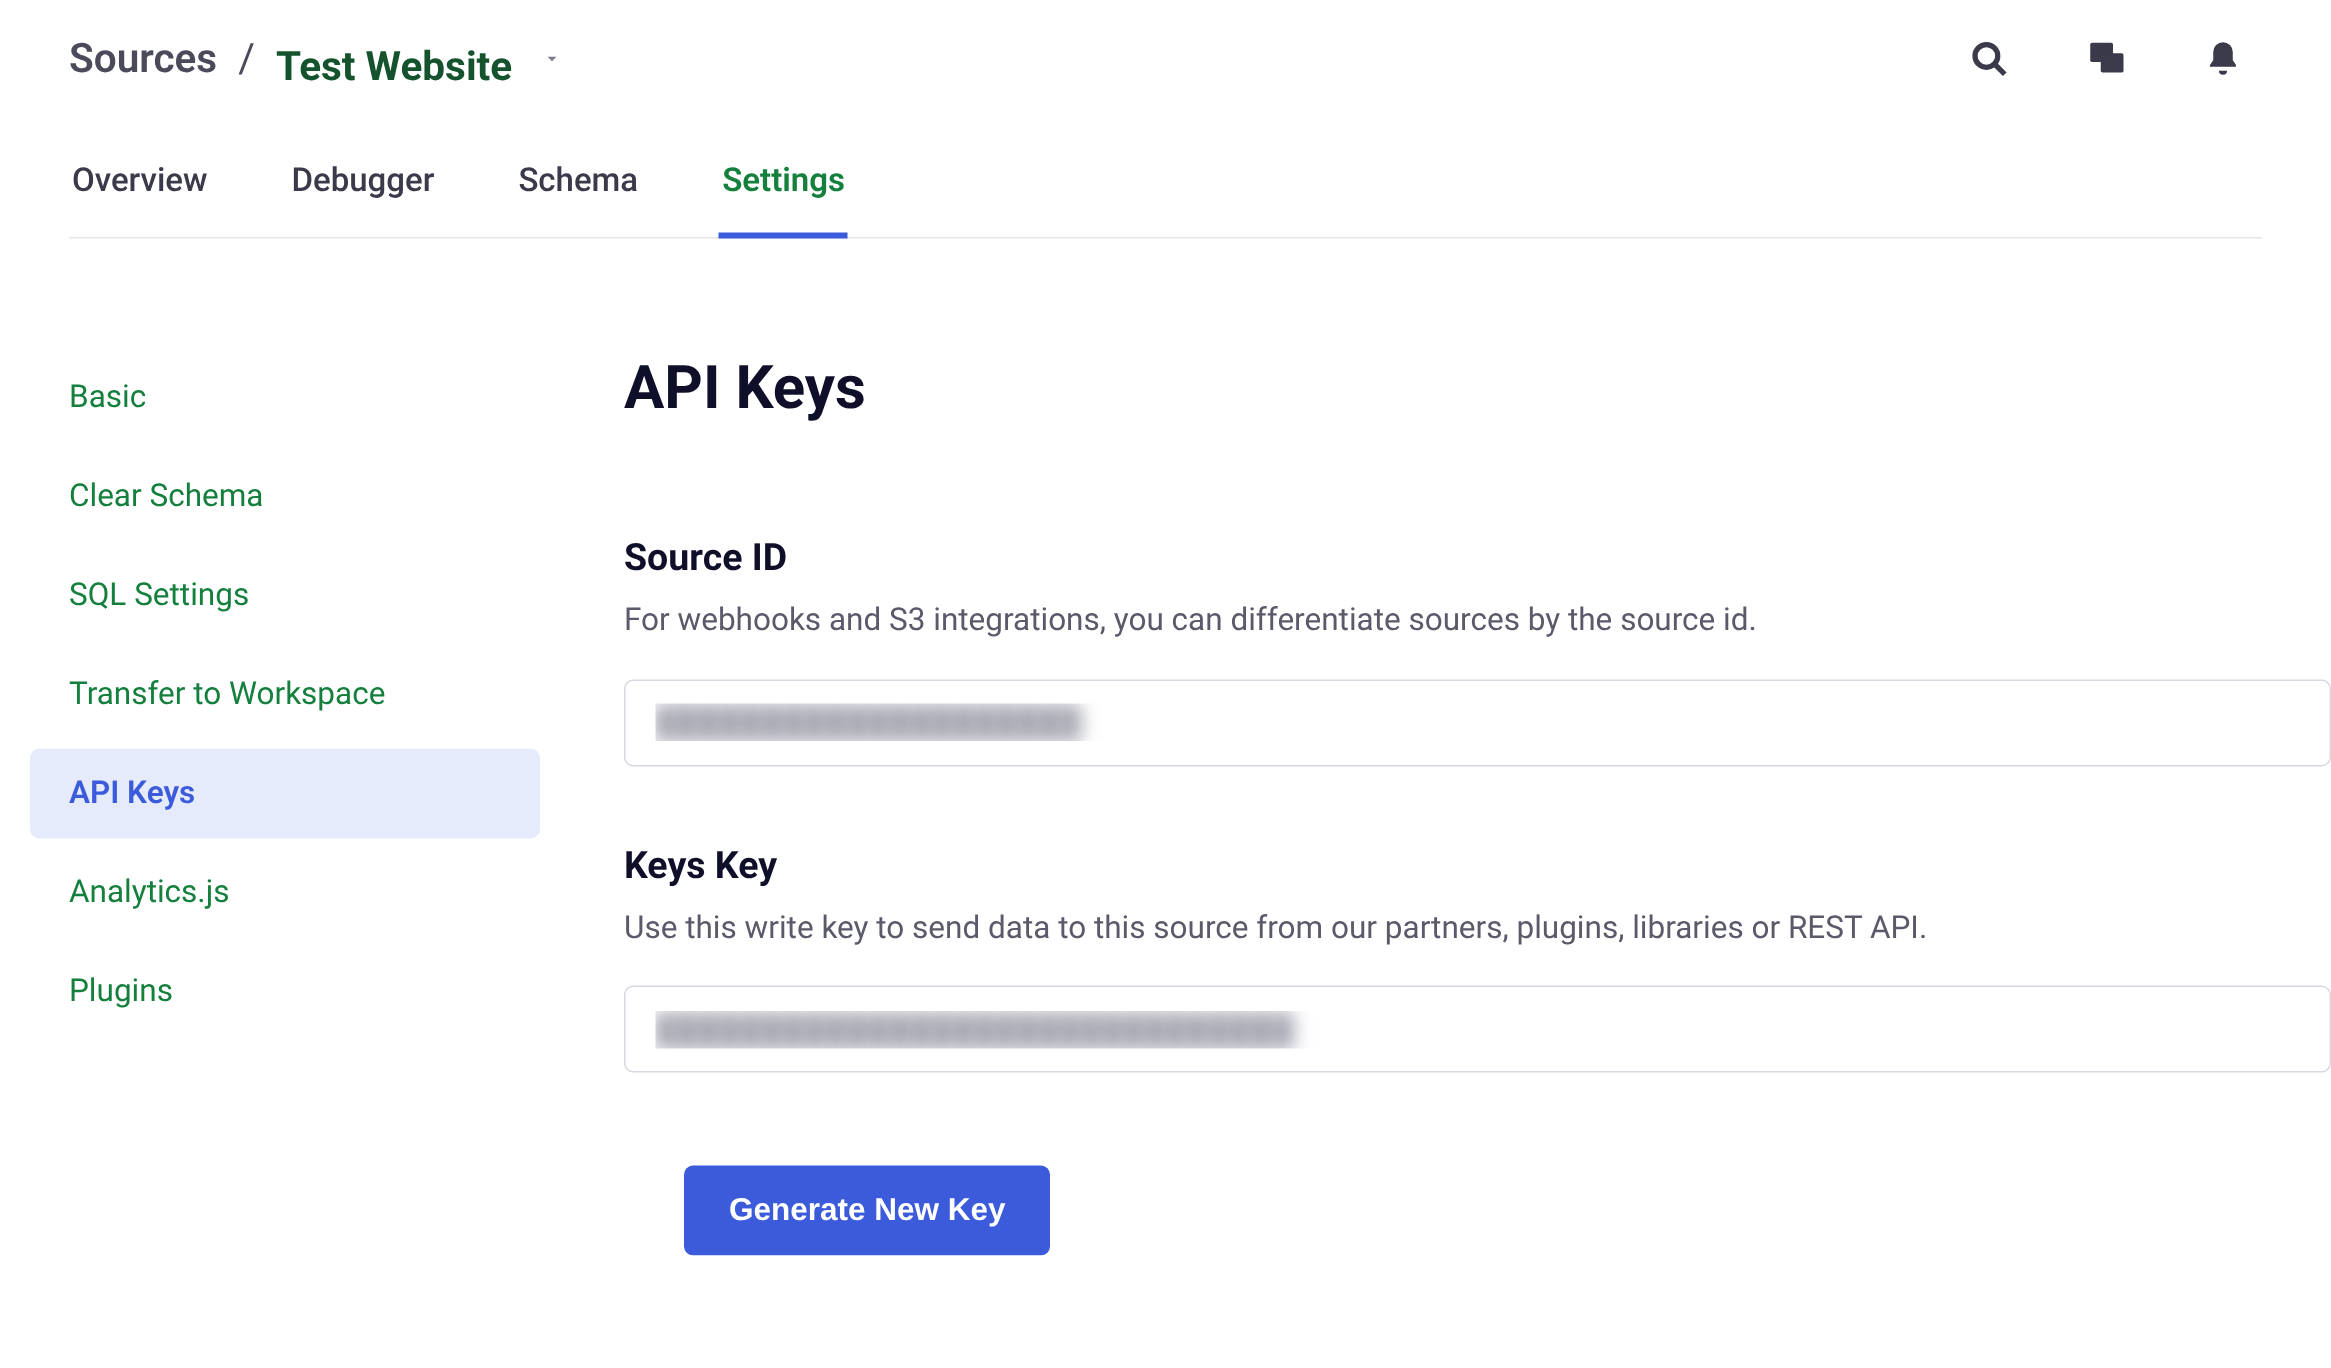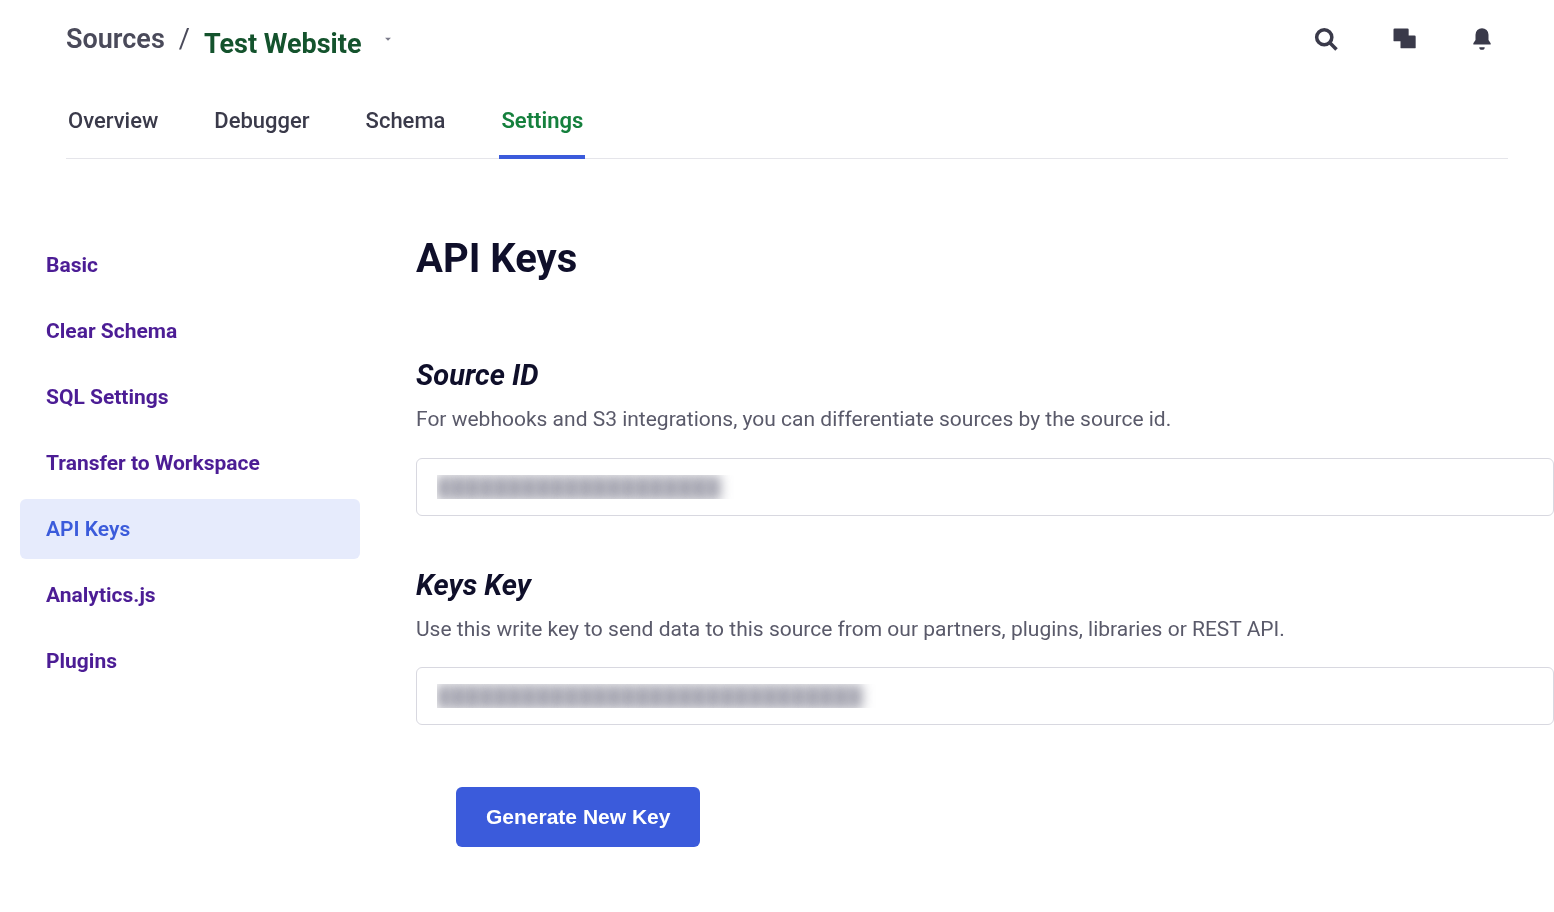--- a/index.html
+++ b/index.html
@@ -6,21 +6,21 @@
       margin: 0;
       padding: 0;
       box-sizing: border-box;
     }
     body {
       font-family: -apple-system, BlinkMacSystemFont, "Segoe UI", Roboto, Helvetica, Arial, sans-serif;
       background: #fff;
       color: #1a1a2e;
     }
     .header {
-      padding: 18px 46px 0 66px;
+      padding: 18px 46px 0 46px;
     }
     .breadcrumb-row {
       display: flex;
       align-items: center;
       justify-content: space-between;
     }
     .breadcrumb {
       display: flex;
       align-items: center;
       gap: 14px;
@@ -86,22 +86,22 @@
     .content {
       display: flex;
       padding: 76px 0 0 0;
     }
     .sidebar {
       width: 360px;
       padding-left: 20px;
     }
     .sidebar-item {
       font-size: 21px;
-      font-weight: 700;
-      color: #4c1d95;
+      font-weight: 400;
+      color: #15803d;
       padding: 18px 26px;
       cursor: pointer;
       border-radius: 6px;
       margin-bottom: 6px;
     }
     .sidebar-item.active {
       background: #e6ebfc;
       color: #3b5bdb;
       font-weight: 600;
     }
@@ -112,25 +112,24 @@
     .page-title {
       font-size: 40px;
       font-weight: 700;
       color: #0f0f2a;
       margin-bottom: 76px;
     }
     .section {
       margin-bottom: 52px;
     }
     .section-title {
-      font-size: 29px;
+      font-size: 25px;
       font-weight: 700;
       color: #0f0f2a;
       margin-bottom: 12px;
-      font-style: italic;
     }
     .section-desc {
       font-size: 21px;
       color: #5a5a6a;
       margin-bottom: 22px;
       line-height: 1.5;
     }
     .input-field {
       width: 100%;
       padding: 16px 20px;

